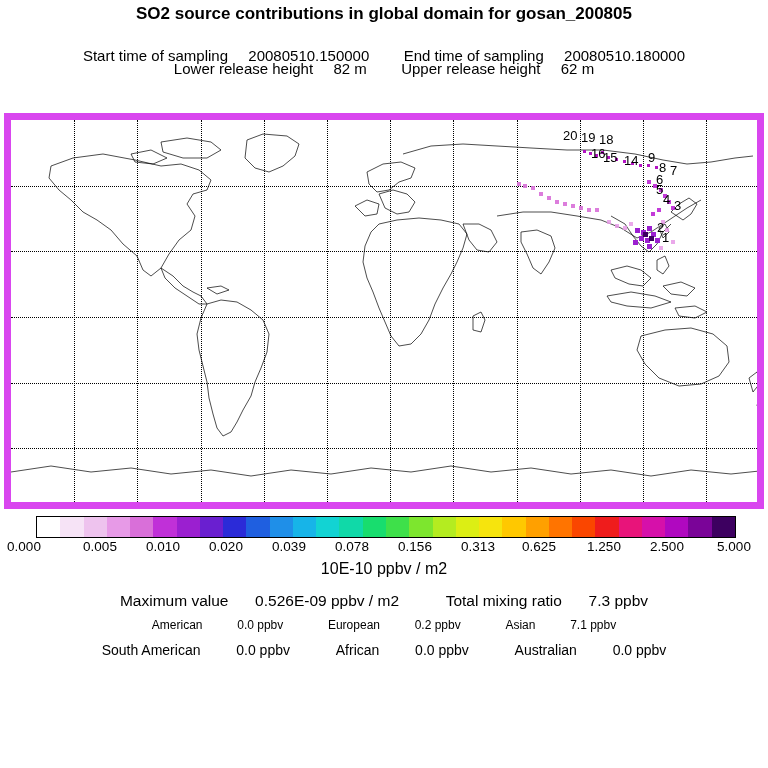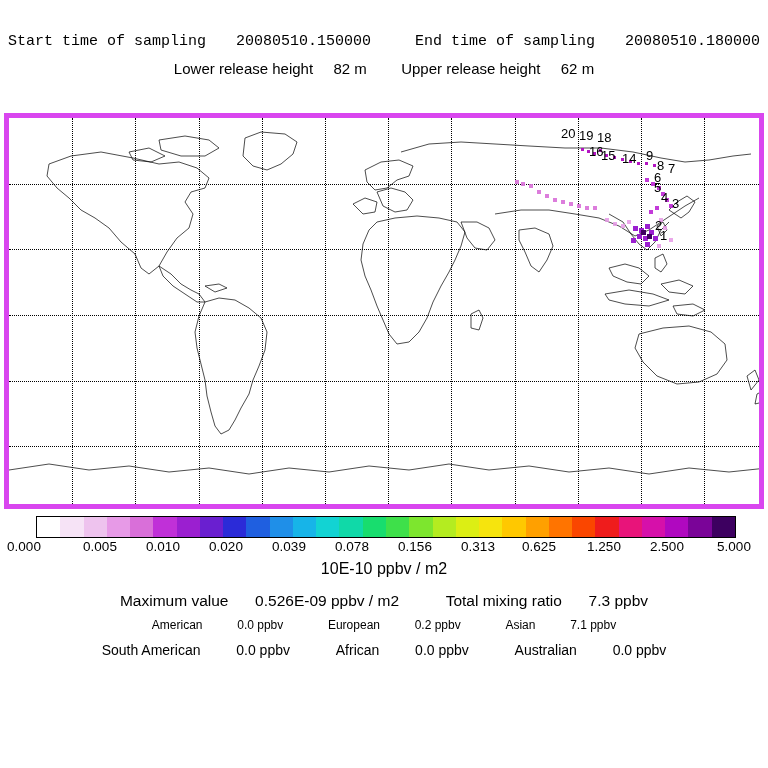--- a/index.html
+++ b/index.html
@@ -30,34 +30,34 @@
     letter-spacing: 0px;
   }
   .hdr-line {
     position: absolute;
     left: 0;
     width: 768px;
     text-align: center;
     font-size: 15px;
   }
   .hdr-line span { display: inline-block; }
-  .hdr1 { top: 33px; font-family: Liberation Mono, monospace; }
+  .hdr1 { top: 47px; }
   .hdr2 { top: 60px; }
   .hdr3 { top: 87px; }
   .gap-lg { width: 26px; }
   .gap-sm { width: 12px; }
 
   
   .map-frame {
     position: absolute;
     left: 4px;
     top: 113px;
     width: 760px;
     height: 396px;
-    border: 5px solid #d946ef;
+    border: 7px solid #d946ef;
     box-sizing: border-box;
     background: #ffffff;
     overflow: hidden;
   }
   .grid-v, .grid-h {
     position: absolute;
     background: transparent;
   }
   .grid-v {
     top: 0; bottom: 0;
@@ -136,20 +136,21 @@
   .fcell { display: inline-block; }
   .sp-a { display: inline-block; width: 18px; }
   .sp-b { display: inline-block; width: 38px; }
   .sp-c { display: inline-block; width: 28px; }
 </style>
 </head>
 <body>
 
 <div class="page">
 
+  <div class="title">SO2 source contributions in global domain for gosan_200805</div>
 
   <div class="hdr-line hdr1">
     <span>Start time of sampling</span>
     <span class="gap-sm"></span>
     <span>20080510.150000</span>
     <span class="gap-lg"></span>
     <span>End time of sampling</span>
     <span class="gap-sm"></span>
     <span>20080510.180000</span>
   </div>

